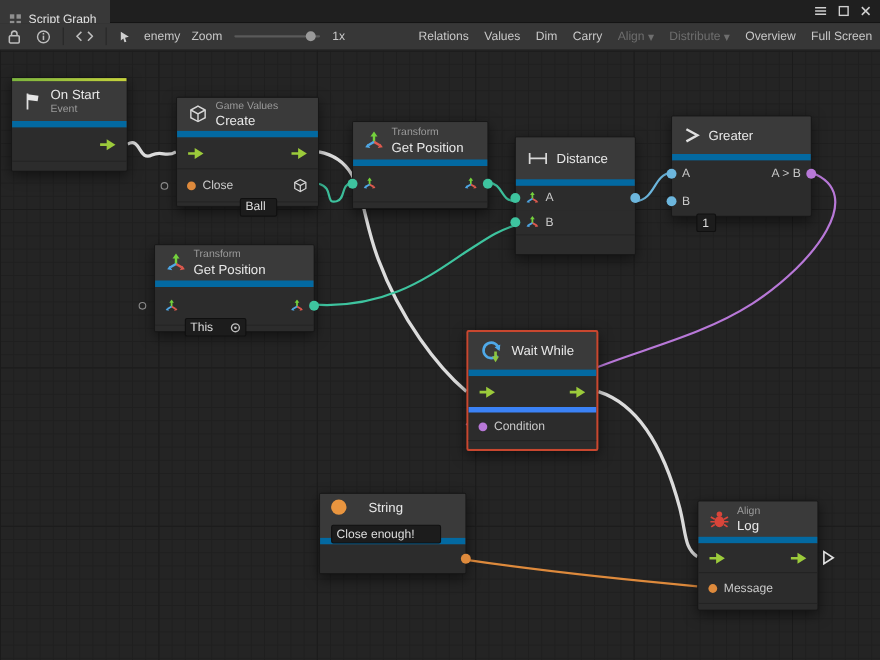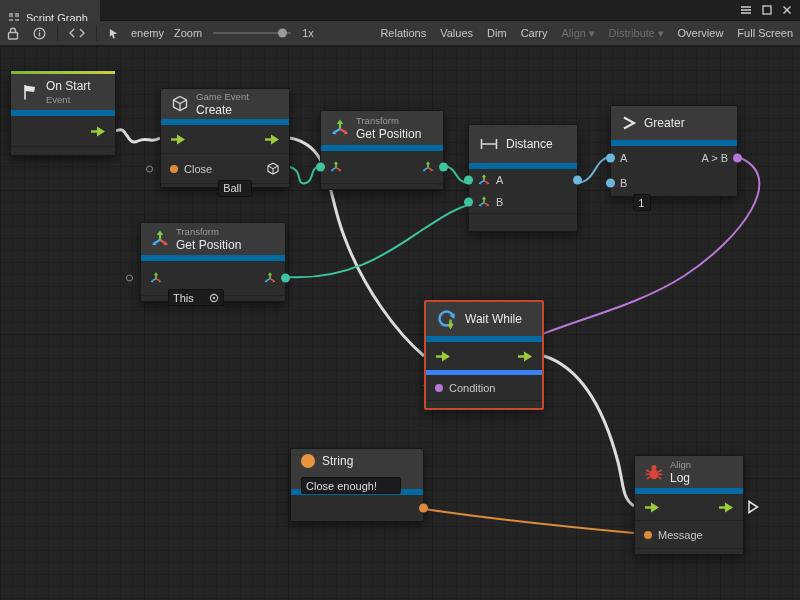--- a/index.html
+++ b/index.html
@@ -184,21 +184,21 @@
 
 <div class="node" style="left:160px;top:88px;width:130px;">
   <div class="nhead" style="height:36px">
     <span class="icn">
         <svg width="18" height="18" viewBox="0 0 18 18">
           <path d="M9,1.5 15.5,5 15.5,12 9,15.5 2.5,12 2.5,5 Z" fill="none" stroke="#d8d8d8" stroke-width="1.3"></path>
           <path d="M2.5,5 L9,8.5 L15.5,5 M9,8.5 V15.5" fill="none" stroke="#d8d8d8" stroke-width="1.3"></path>
         </svg>
       </span>
     <span class="tt">
-        <span class="cat">Game Event</span>
+        <span class="cat">Game Values</span>
         <span class="ttl">Create</span>
       </span>
   </div>
   <div class="row" style="height:28px">
     <span class="flow">
         <svg width="16" height="11" viewBox="0 0 16 11">
           <path d="M1,5.5 H8" stroke="#9CCB3B" stroke-width="2.4"></path>
           <path d="M7,0.5 L15,5.5 L7,10.5 Z" fill="#9CCB3B"></path>
         </svg>
       </span>
@@ -412,21 +412,21 @@
   </div>
   <div class="row" style="height:30px;border-top:5px solid #3b82f6">
     <span class="indot" style="background:#B878D8"></span>
     <span class="lbl">Condition</span>
   </div>
   <div class="footer" style="height:8px"></div>
 </div>
 
 <div class="node" style="left:290px;top:448px;width:134px;">
   <div class="nhead" style="height:46px;flex-wrap:wrap;padding-top:5px;padding-bottom:6px;align-content:flex-start">
-    <span style="display:flex;align-items:flex-end;gap:7px;width:100%">
+    <span style="display:flex;align-items:flex-end;gap:20px;width:100%">
       <span class="icn" style="width:14px;height:14px;border-radius:50%;background:#E9953F;"></span>
       <span class="ttl">String</span>
     </span>
     <input class="field" style="width: 100px; margin-top: 2px;" value="Close enough!">
   </div>
   <div class="row" style="height:26px">
     <span class="pdot pr" style="background:#DE8A3C"></span>
   </div>
 </div>
 

